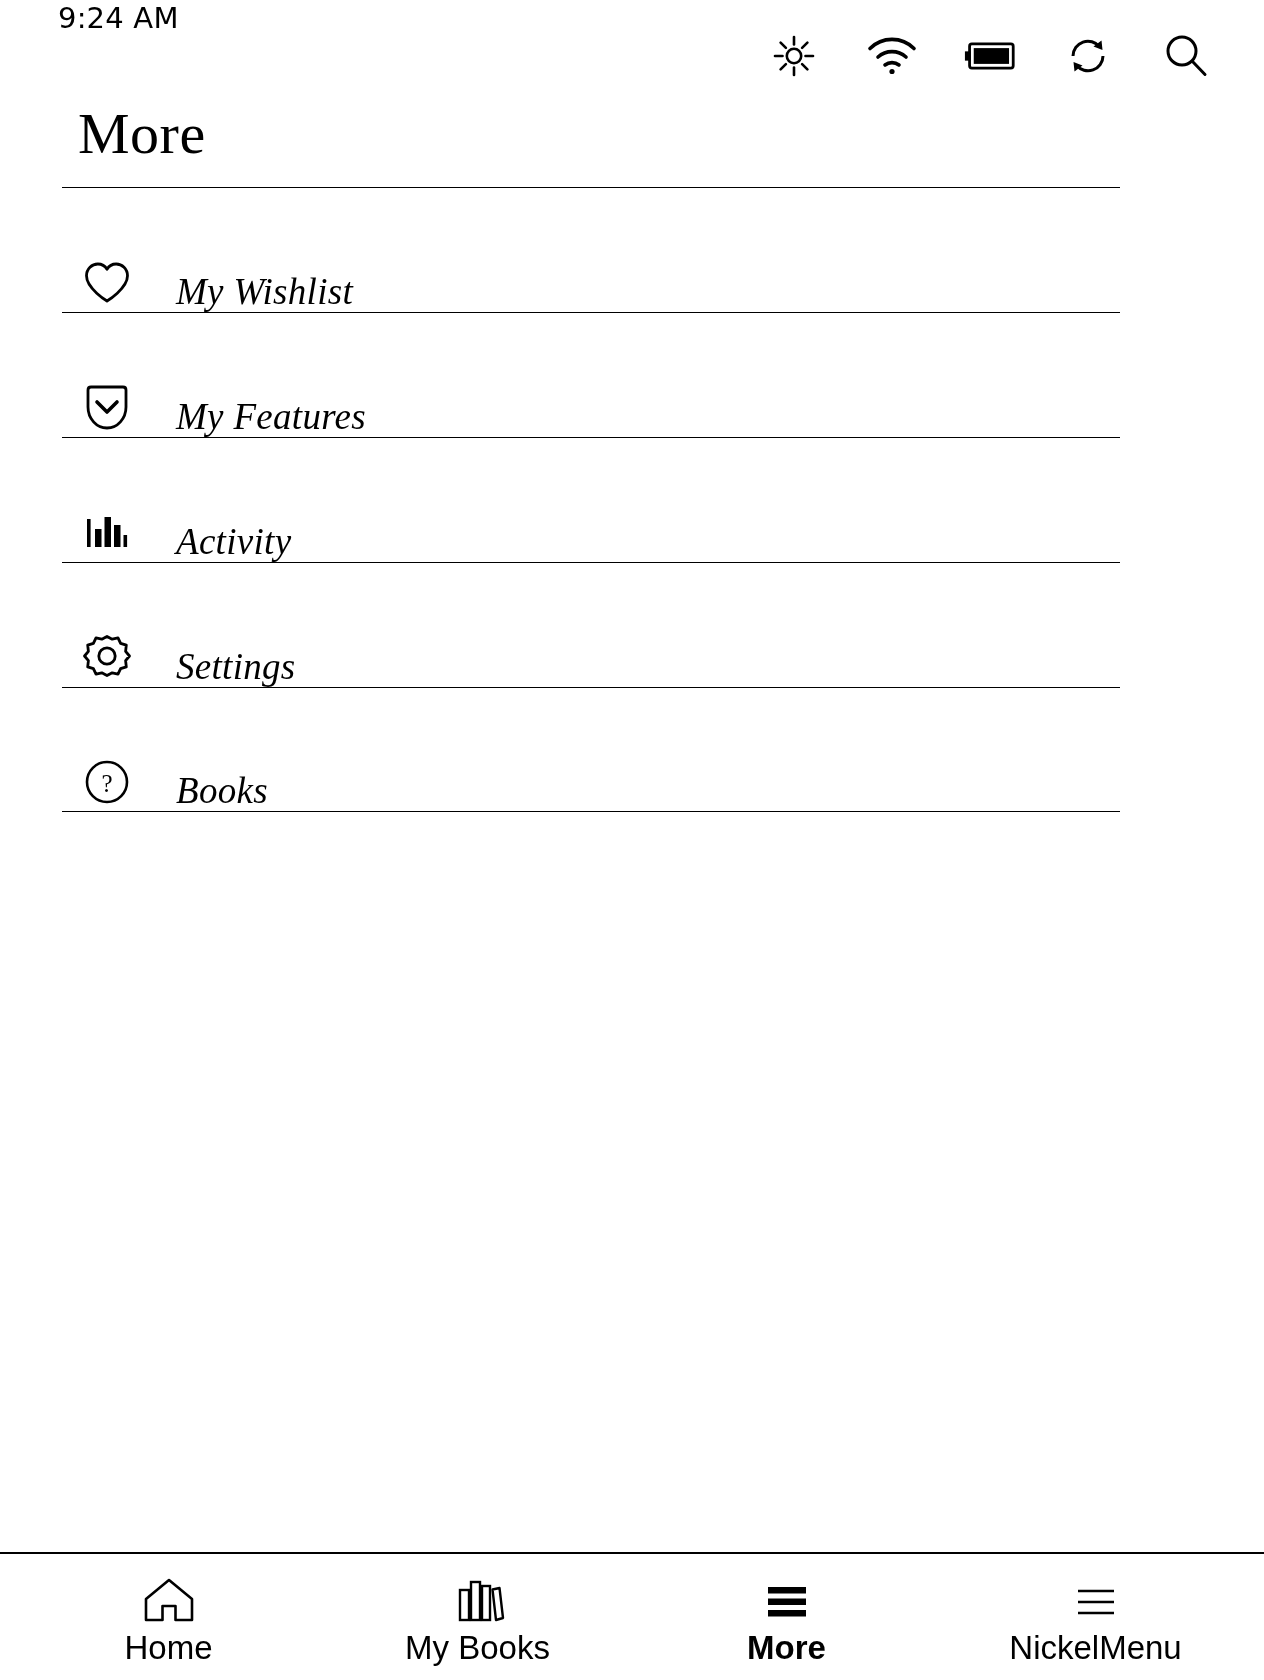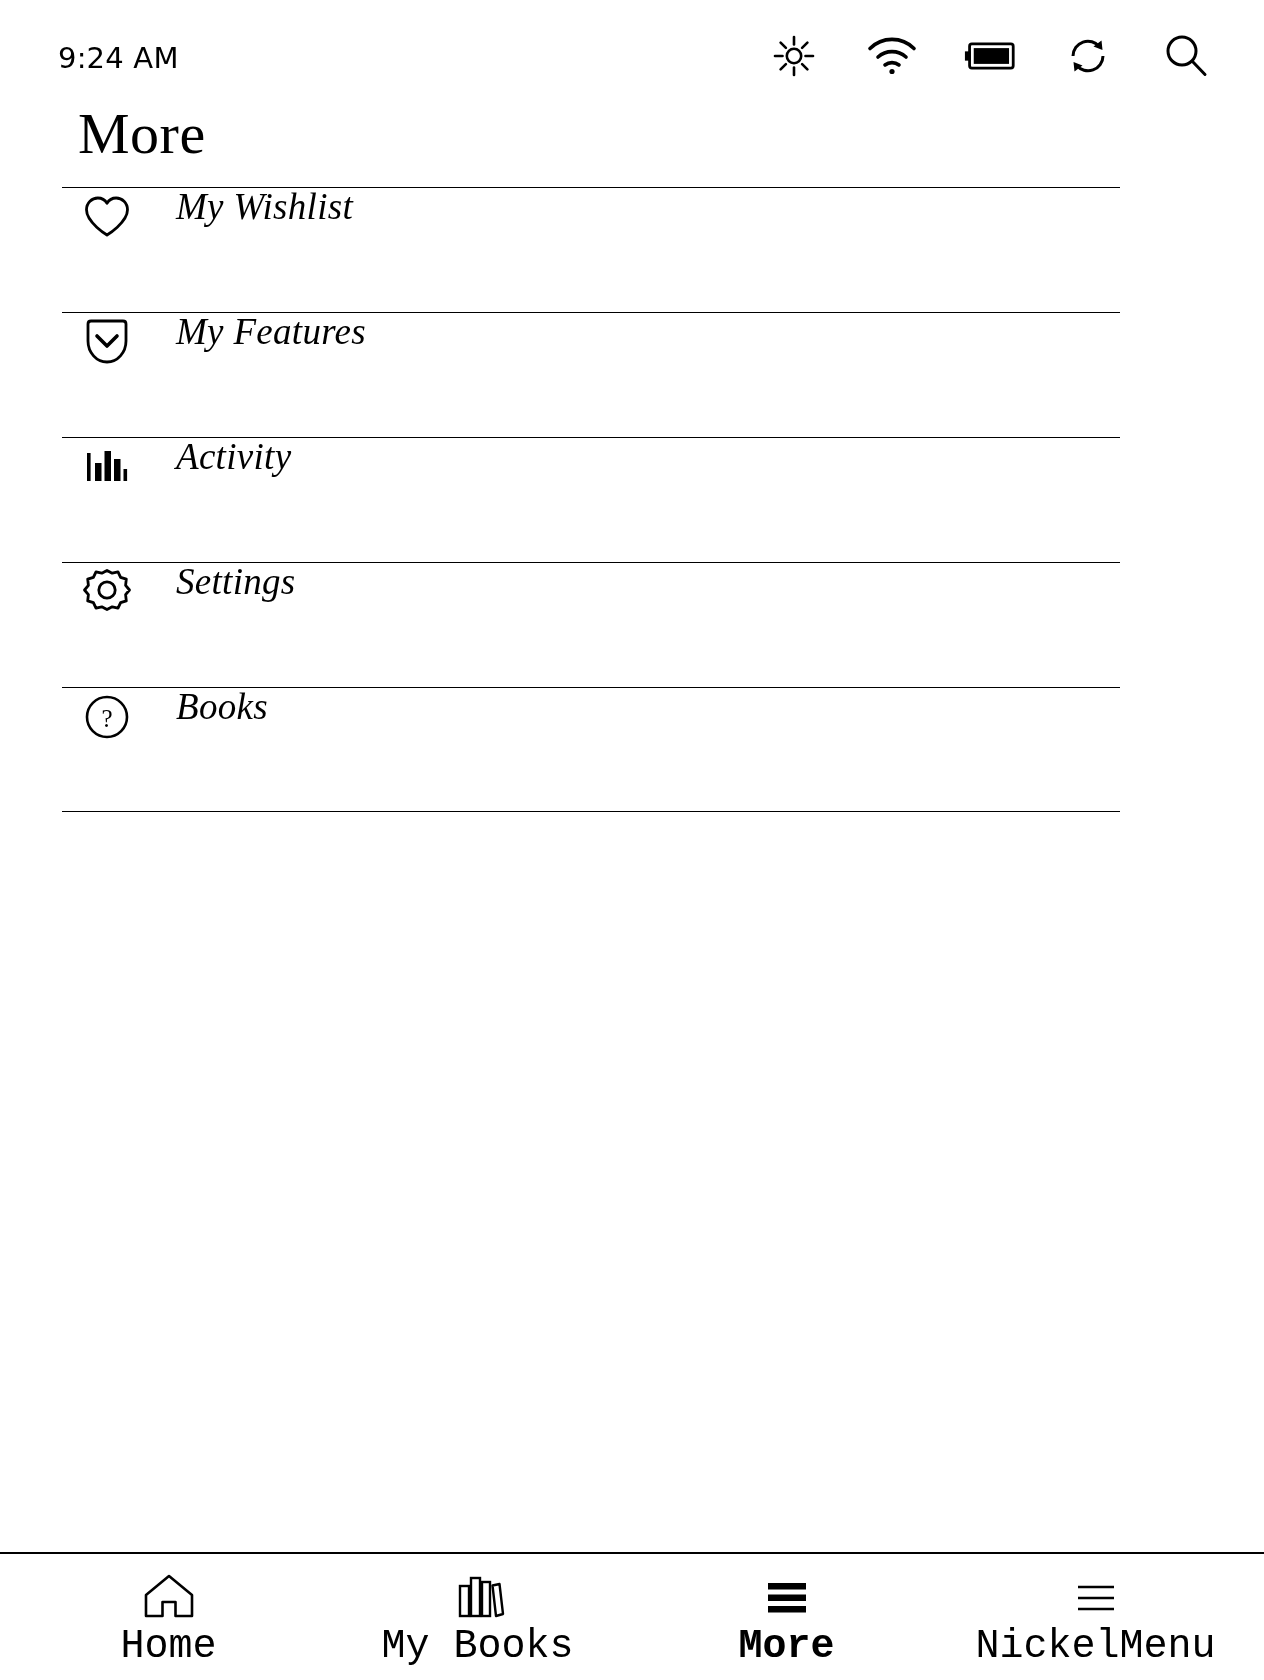--- a/index.html
+++ b/index.html
@@ -20,21 +20,20 @@
     display: flex;
     flex-direction: column;
   }
 
   
   .statusbar {
     position: relative;
     height: 112px;
     flex: 0 0 112px;
     display: flex;
-    align-items: center;
     padding: 0 44px 0 58px;
   }
   .status-time {
     font-family: "DejaVu Sans", sans-serif;
     font-size: 29px;
     letter-spacing: 0.2px;
     color: #000;
     line-height: 1;
     padding-top: 4px;
   }
@@ -71,21 +70,21 @@
   
   .list {
     flex: 0 0 auto;
     margin: 22px 0 0 0;
     padding: 0 144px 0 62px;
   }
   .list-row {
     position: relative;
     height: 125px;
     display: flex;
-    align-items: flex-start;
+    align-items: flex-end;
     border-top: 1.6px solid #000;
     padding-left: 16px;
   }
   .list-row:last-child { border-bottom: 1.6px solid #000; }
   .row-icon {
     flex: 0 0 auto;
     width: 58px;
     height: 58px;
     display: flex;
     align-items: center;
@@ -122,22 +121,22 @@
     gap: 8px;
     padding-top: 6px;
   }
   .nav-icon {
     height: 46px;
     display: flex;
     align-items: flex-end;
     justify-content: center;
   }
   .nav-label {
-    font-family: Liberation Mono, monospace;
-    font-size: 40px;
+    font-family: Liberation Sans, sans-serif;
+    font-size: 33px;
     line-height: 1;
     color: #000;
     white-space: nowrap;
   }
   .nav-item.active .nav-label { font-weight: 700; }
 
   svg { display: block; }
 </style>
 </head>
 <body>

